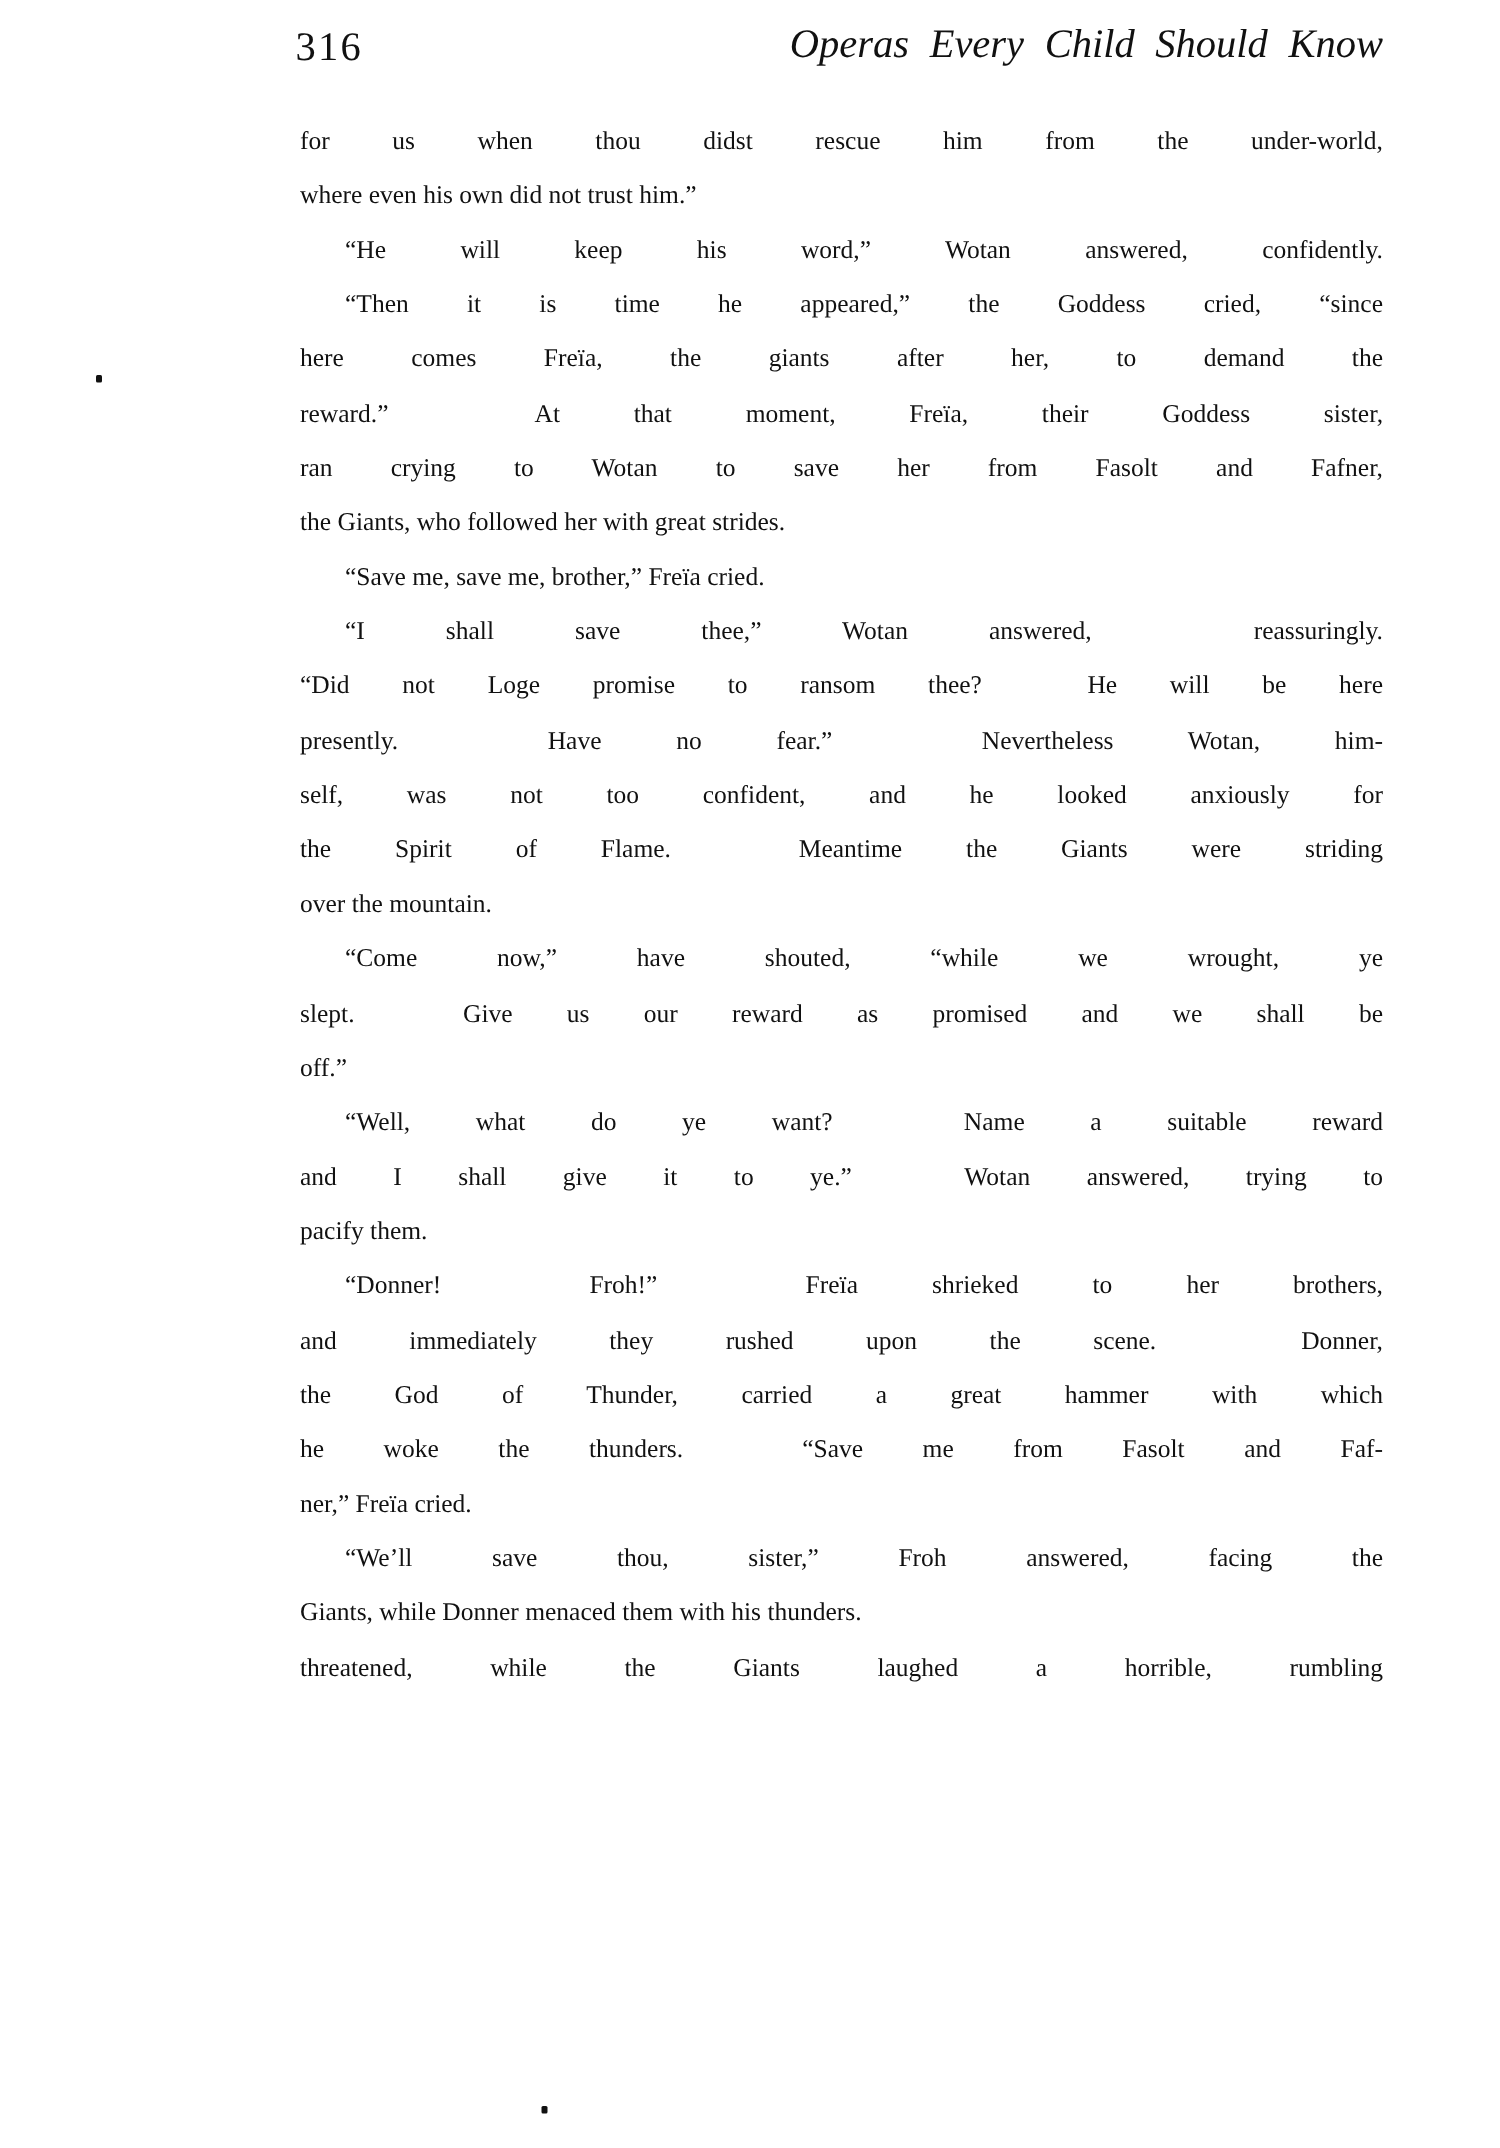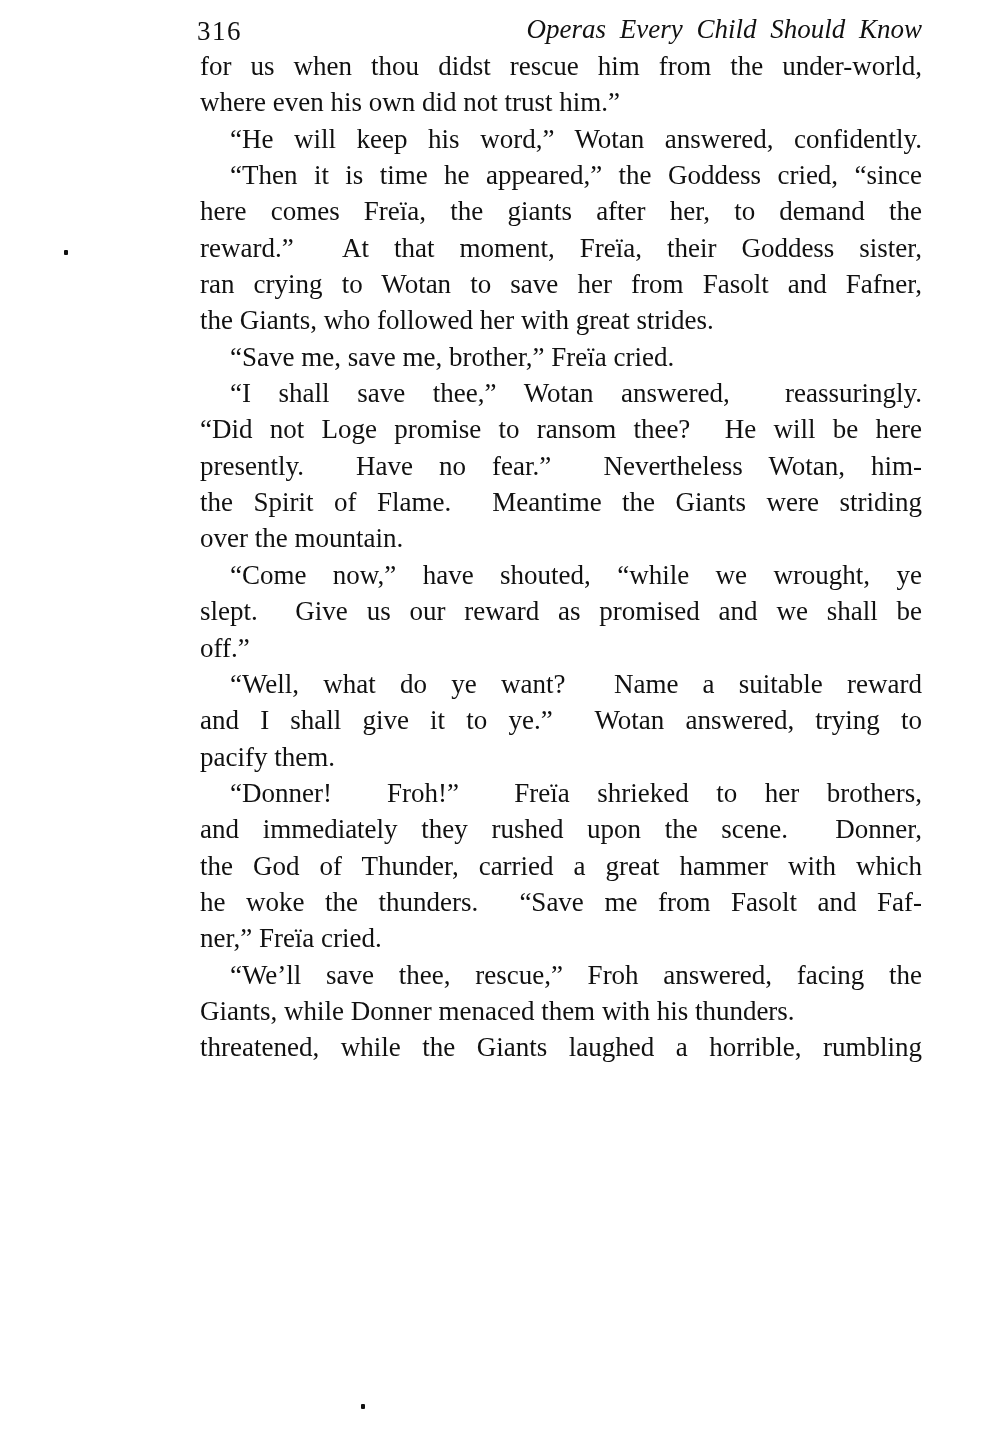--- a/index.html
+++ b/index.html
@@ -26,23 +26,23 @@
     top: 14px;
     width: 722px;
     text-align: right;
     font-style: italic;
     font-size: 27px;
     word-spacing: 7px;
   }
   .body {
     position: absolute;
     left: 200px;
-    top: 48px;
+    top: 76px;
     width: 722px;
-    font-size: 27px;
+    font-size: 17px;
     line-height: 36.35px;
   }
   .line {
     text-align: justify;
     text-align-last: justify;
     white-space: pre-wrap;
   }
   .line.last { text-align-last: left; font-family: Liberation Serif, serif; }
   .line.last.fill { text-align-last: justify; }
   .line.first-indent { text-indent: 30px; }
@@ -77,20 +77,21 @@
         <div class="line">ran crying to Wotan to save her from Fasolt and Fafner,</div>
         <div class="line last">the Giants, who followed her with great strides.</div>
       </div>
       <div class="paragraph">
         <div class="line first-indent last">“Save me, save me, brother,” Freïa cried.</div>
       </div>
       <div class="paragraph">
         <div class="line first-indent">“I shall save thee,” Wotan answered,  reassuringly.</div>
         <div class="line">“Did not Loge promise to ransom thee?  He will be here</div>
         <div class="line">presently.  Have no fear.”  Nevertheless Wotan, him-</div>
+        <div class="line">self, was not too confident, and he looked anxiously for</div>
         <div class="line">the Spirit of Flame.  Meantime the Giants were striding</div>
         <div class="line last">over the mountain.</div>
       </div>
       <div class="paragraph">
         <div class="line first-indent">“Come now,” have shouted, “while we wrought, ye</div>
         <div class="line">slept.  Give us our reward as promised and we shall be</div>
         <div class="line last">off.”</div>
       </div>
       <div class="paragraph">
         <div class="line first-indent">“Well, what do ye want?  Name a suitable reward</div>
@@ -98,21 +99,21 @@
         <div class="line last">pacify them.</div>
       </div>
       <div class="paragraph">
         <div class="line first-indent">“Donner!  Froh!”  Freïa shrieked to her brothers,</div>
         <div class="line">and immediately they rushed upon the scene.  Donner,</div>
         <div class="line">the God of Thunder, carried a great hammer with which</div>
         <div class="line">he woke the thunders.  “Save me from Fasolt and Faf-</div>
         <div class="line last">ner,” Freïa cried.</div>
       </div>
       <div class="paragraph">
-        <div class="line first-indent">“We’ll save thee, rescue,” Froh answered, facing the</div>
+        <div class="line first-indent">“We’ll save thou, sister,” Froh answered, facing the</div>
         <div class="line last">Giants, while Donner menaced them with his thunders.</div>
       </div>
       <div class="paragraph">
         <div class="line last fill">threatened, while the Giants laughed a horrible, rumbling</div>
       </div>
     </div>
 <div class="speck" style="left: 64px; top: 250px;"></div>
     <div class="speck" style="left: 361px; top: 1404px;"></div>
   </div>
 

